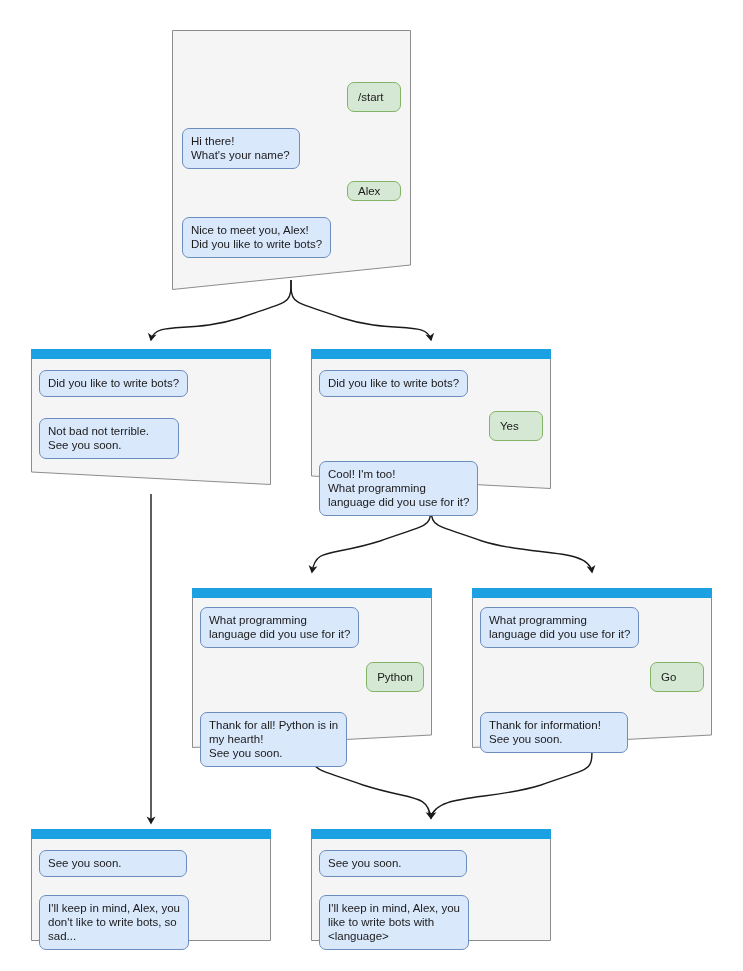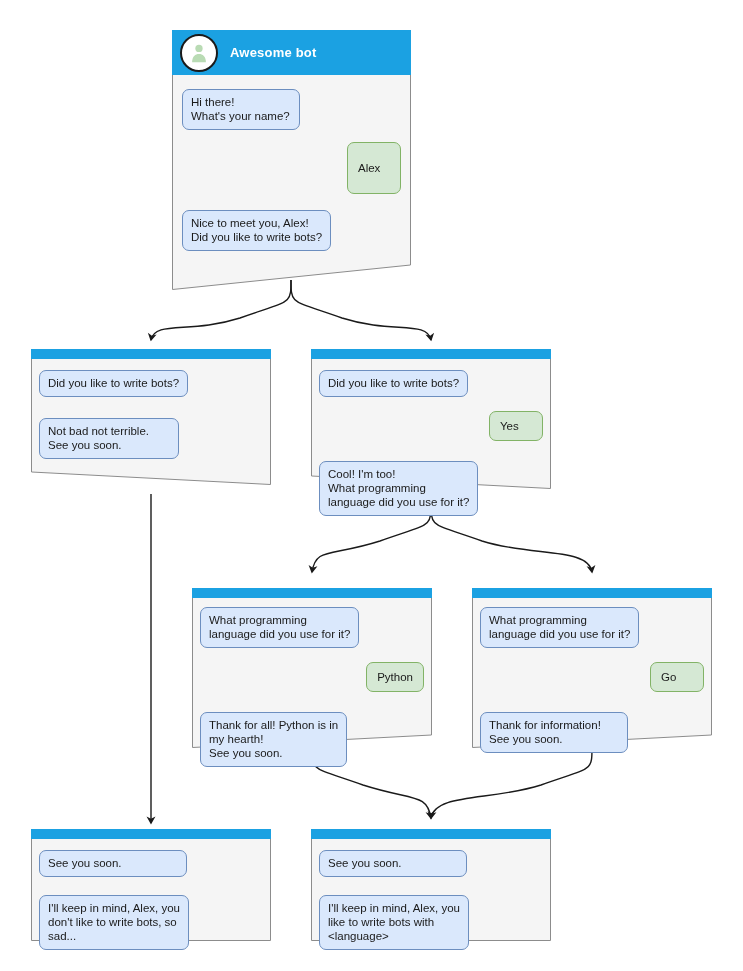--- a/index.html
+++ b/index.html
@@ -148,37 +148,31 @@
     <path d="M312,747 C312,772 312,767 363,785 C413,801 427,793 431,818" fill="none" stroke="#1a1a1a" stroke-width="1.4" marker-end="url(#arrow)"></path>
 
     <path d="M592,747 C592,772 592,767 541,785 C491,801 435,793 431,818" fill="none" stroke="#1a1a1a" stroke-width="1.4" marker-end="url(#arrow)"></path>
   </svg>
 
   <div class="card" style="left:172px; top:30px; width:239px; height:260px;">
     <svg class="card-skew" viewBox="0 0 239 260" width="239" height="260" preserveAspectRatio="none" style="background:none;border:none;">
       <polygon points="0.5,0.5 238.5,0.5 238.5,235 0.5,259.5" fill="#f5f5f5" stroke="#8c8c8c" stroke-width="1"></polygon>
     </svg>
     <div class="card-inner">
-      <div class="card-header tall">
-        <div class="avatar">
-          <svg width="22" height="22" viewBox="0 0 24 24">
-            <circle cx="12" cy="7" r="4" fill="#b9dbb4"></circle>
-            <path d="M4.5 22 C4.5 15.5 8 13 12 13 C16 13 19.5 15.5 19.5 22 Z" fill="#b9dbb4"></path>
-          </svg>
-        </div>
-        <span class="bot-title">Awesome bot</span>
-      </div>
 
       <div class="msgs" style="top:52px;">
+        <div class="row right" style="margin-bottom:9px;">
+          <div class="bubble user" style="padding:7px 10px;">/start</div>
+        </div>
         <div class="row left" style="margin-bottom:12px;">
           <div class="bubble bot" style="min-width:118px;">Hi there!
 What's your name?</div>
         </div>
         <div class="row right" style="margin-bottom:9px;">
-          <div class="bubble user" style="padding:18px 10px;">Alex</div>
+          <div class="bubble user" style="padding:2px 10px;">Alex</div>
         </div>
         <div class="row left">
           <div class="bubble bot">Nice to meet you, Alex!
 Did you like to write bots?</div>
         </div>
       </div>
     </div>
   </div>
 
   <div class="card" style="left:31px; top:349px; width:240px; height:136px;">

